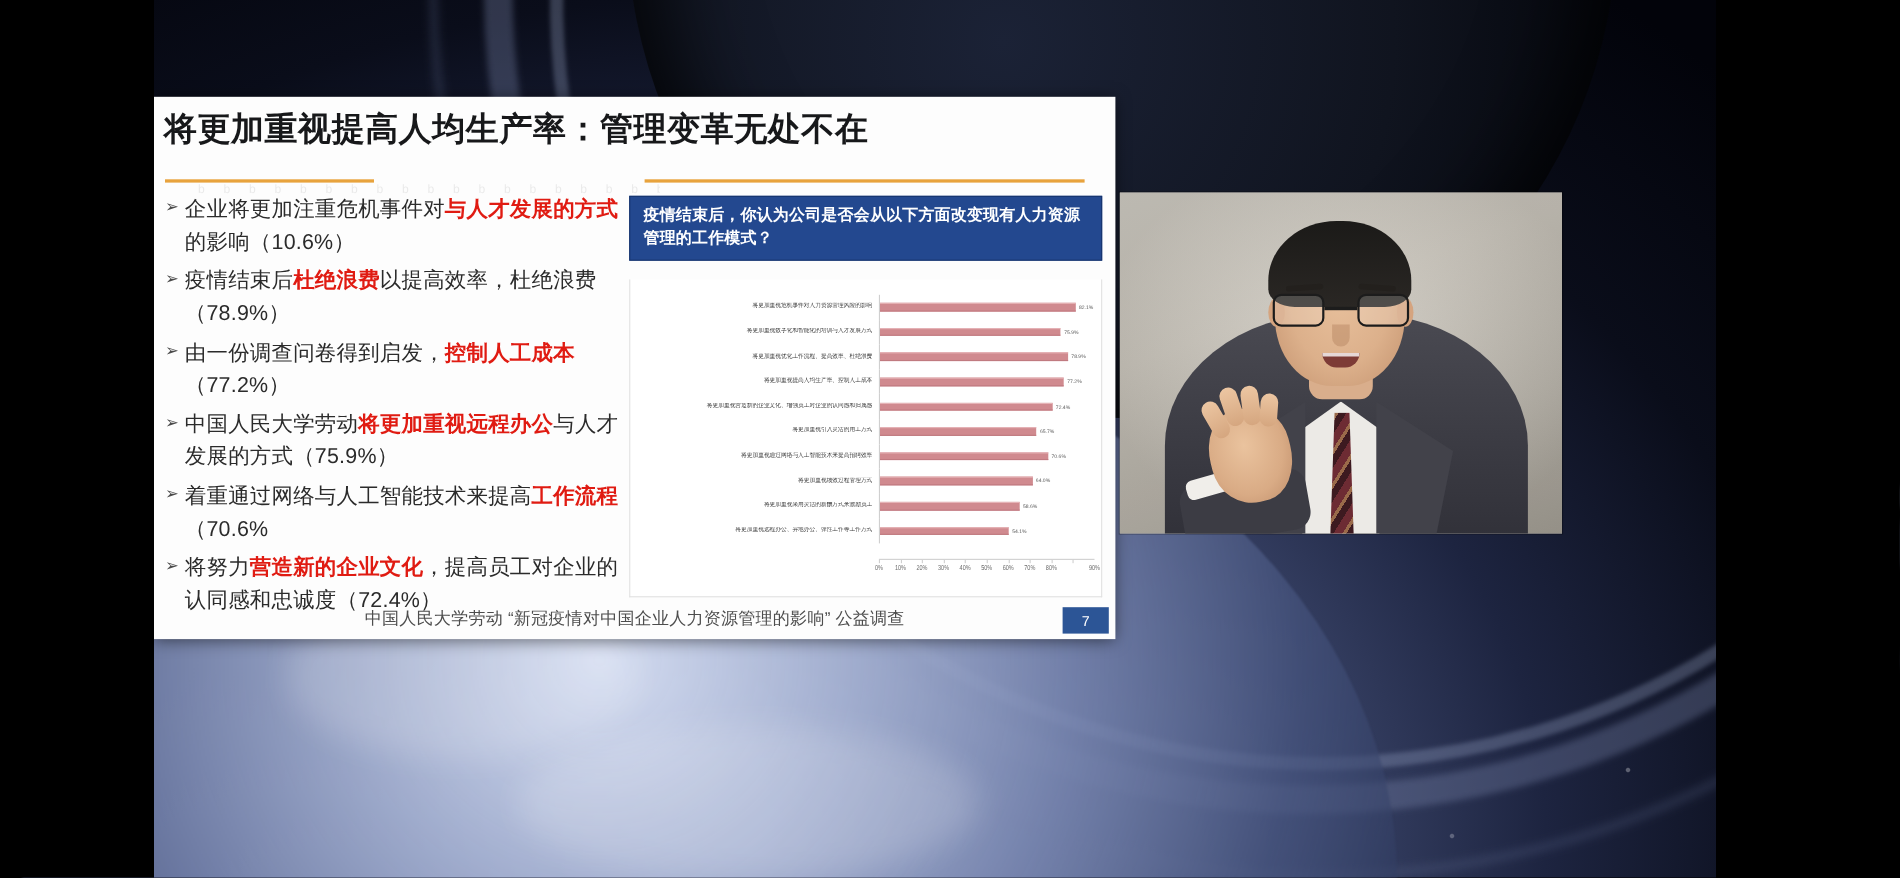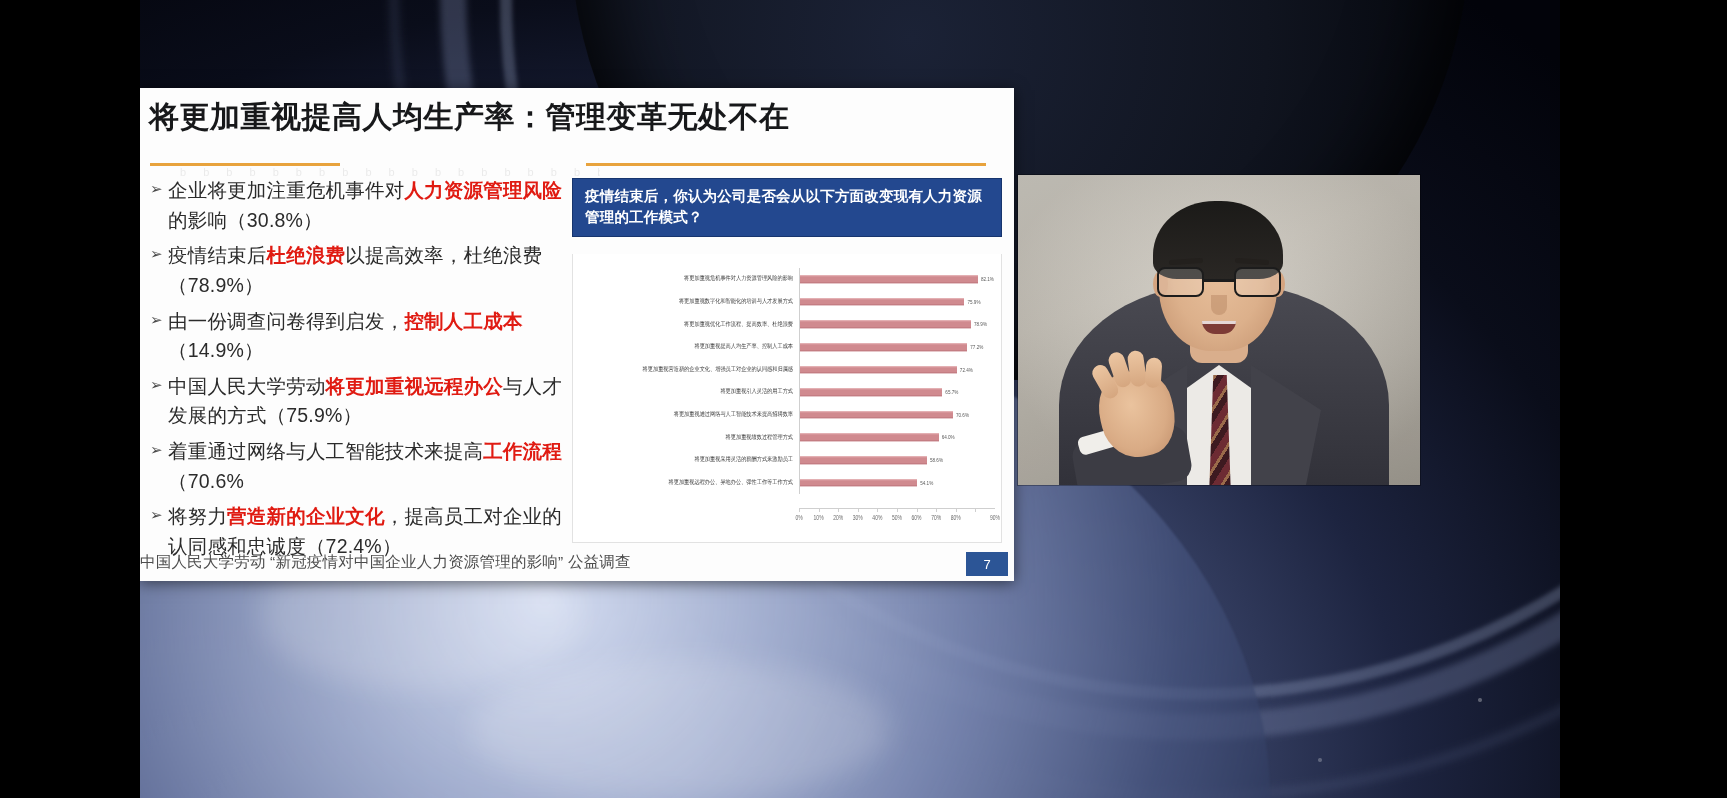--- a/index.html
+++ b/index.html
@@ -246,20 +246,21 @@
     left: 0; top: 0; width: 1px; height: 3px;
     background: #cfcfcf;
   }
   .ctick.last span { left: 100%; }
 
   
   .slide-footer {
     position: absolute;
     left: 0; bottom: 8px;
     width: 874px;
+    text-align: center;
     font-size: 15.5px;
     color: #4d4d4d;
     letter-spacing: 0.2px;
   }
   .page-badge {
     position: absolute;
     right: 6px; bottom: 5px;
     width: 42px; height: 24px;
     background: #2c5596;
     color: #ffffff;
@@ -454,23 +455,23 @@
   <div id="slide">
 
     <div class="slide-title">将更加重视提高人均生产率：管理变革无处不在</div>
 
     <div class="rule rule-left"></div>
     <div class="rule rule-right"></div>
 
     <div class="watermark">b b b b b b b b b b b b b b b b b b b b b</div>
 
     <div class="bullets" id="bullet-list">
-        <div class="bullet"><span class="arrow">➢</span><span>企业将更加注重危机事件对</span><span class="hl">人力资源管理风险</span><span>的影响（30.8%）</span></div>
+        <div class="bullet"><span class="arrow">➢</span><span>企业将更加注重危机事件对</span><span class="hl">与人才发展的方式</span><span>的影响（10.6%）</span></div>
         <div class="bullet"><span class="arrow">➢</span><span>疫情结束后</span><span class="hl">杜绝浪费</span><span>以提高效率，杜绝浪费（78.9%）</span></div>
-        <div class="bullet"><span class="arrow">➢</span><span>由一份调查问卷得到启发，</span><span class="hl">控制人工成本</span><span>（14.9%）</span></div>
+        <div class="bullet"><span class="arrow">➢</span><span>由一份调查问卷得到启发，</span><span class="hl">控制人工成本</span><span>（77.2%）</span></div>
         <div class="bullet"><span class="arrow">➢</span><span>中国人民大学劳动</span><span class="hl">将更加重视远程办公</span><span>与人才发展的方式（75.9%）</span></div>
         <div class="bullet"><span class="arrow">➢</span><span>着重通过网络与人工智能技术来提高</span><span class="hl">工作流程</span><span>（70.6%</span></div>
         <div class="bullet"><span class="arrow">➢</span><span>将努力</span><span class="hl">营造新的企业文化</span><span>，提高员工对企业的认同感和忠诚度（72.4%）</span></div>
       </div>
 
     <div class="chart-panel">
       <div class="chart-question">疫情结束后，你认为公司是否会从以下方面改变现有人力资源管理的工作模式？</div>
       <div class="chart-body">
         <div class="chart-inner">
           <div class="chart-rows" id="chart-rows">

